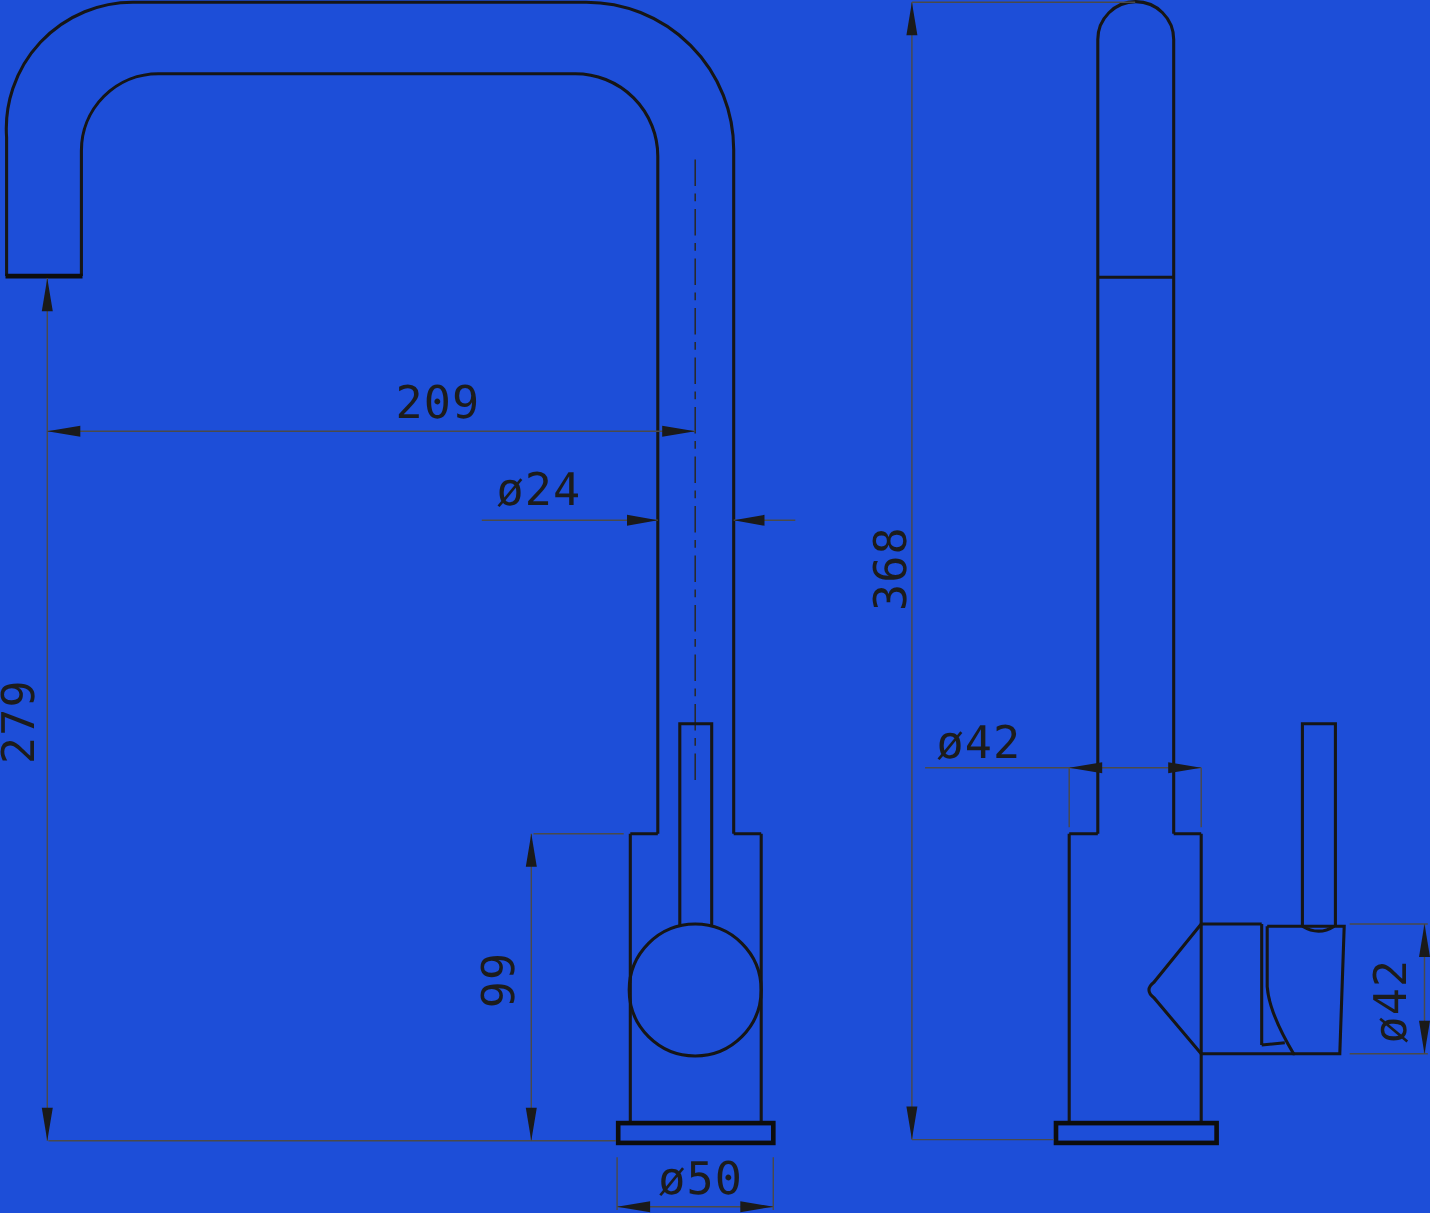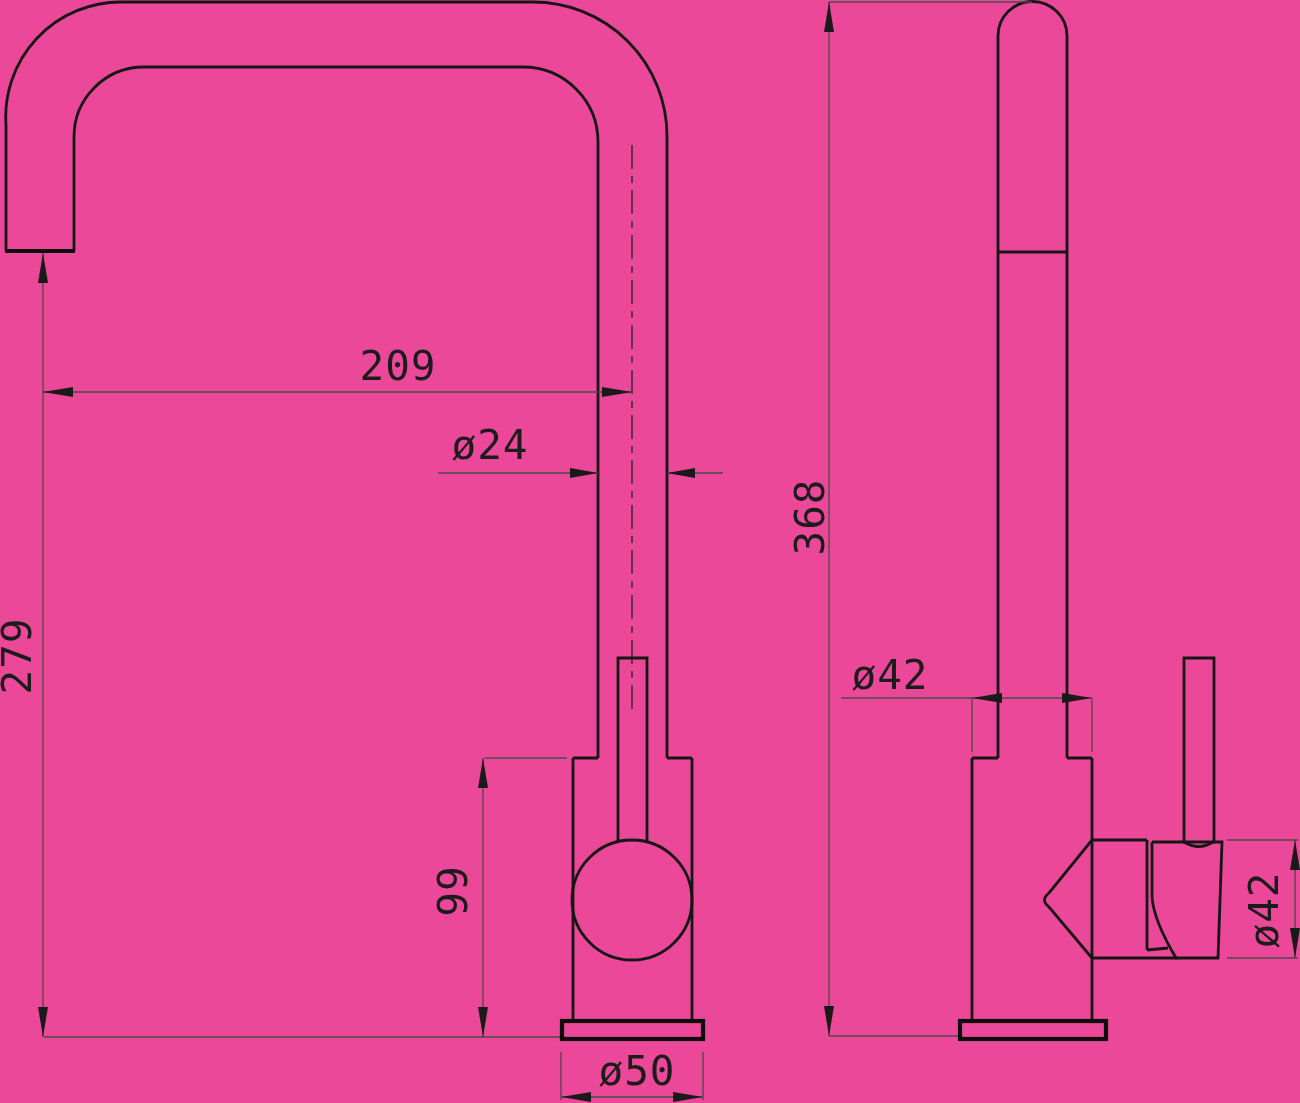--- a/index.html
+++ b/index.html
@@ -5,21 +5,21 @@
   html, body {
     margin: 0;
     padding: 0;
     background: #ffffff;
     font-family: "DejaVu Sans Mono", "Liberation Mono", monospace;
   }
   .sheet {
     position: relative;
     width: 1300px;
     height: 1103px;
-    background: #ec4899;
+    background: #1d4ed8;
     overflow: hidden;
   }
   svg { display: block; }
   .obj  { stroke: #161616; stroke-width: 2.8; fill: none; stroke-linecap: butt; }
   .obj-bold { stroke: #0d0d0d; stroke-width: 4.2; fill: none; }
   .dim  { stroke: #4a4a4a; stroke-width: 1.3; fill: none; }
   .cl   { stroke: #2a2a2a; stroke-width: 1.4; fill: none; stroke-dasharray: 24 7 7 7; }
   .arr  { fill: #1a1a1a; stroke: none; }
   .dimtext {
     font-family: "DejaVu Sans Mono", "Liberation Mono", monospace;

